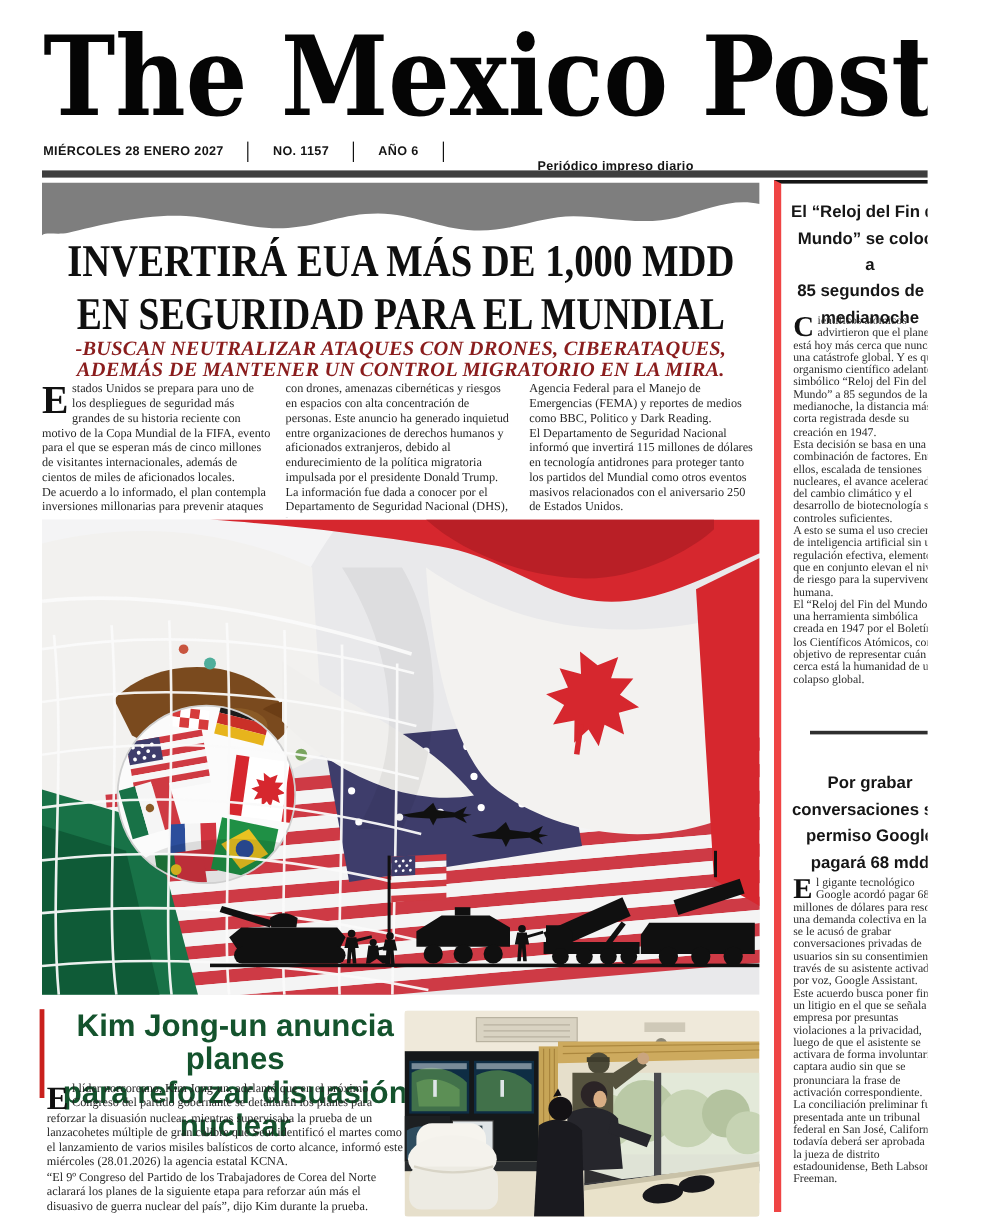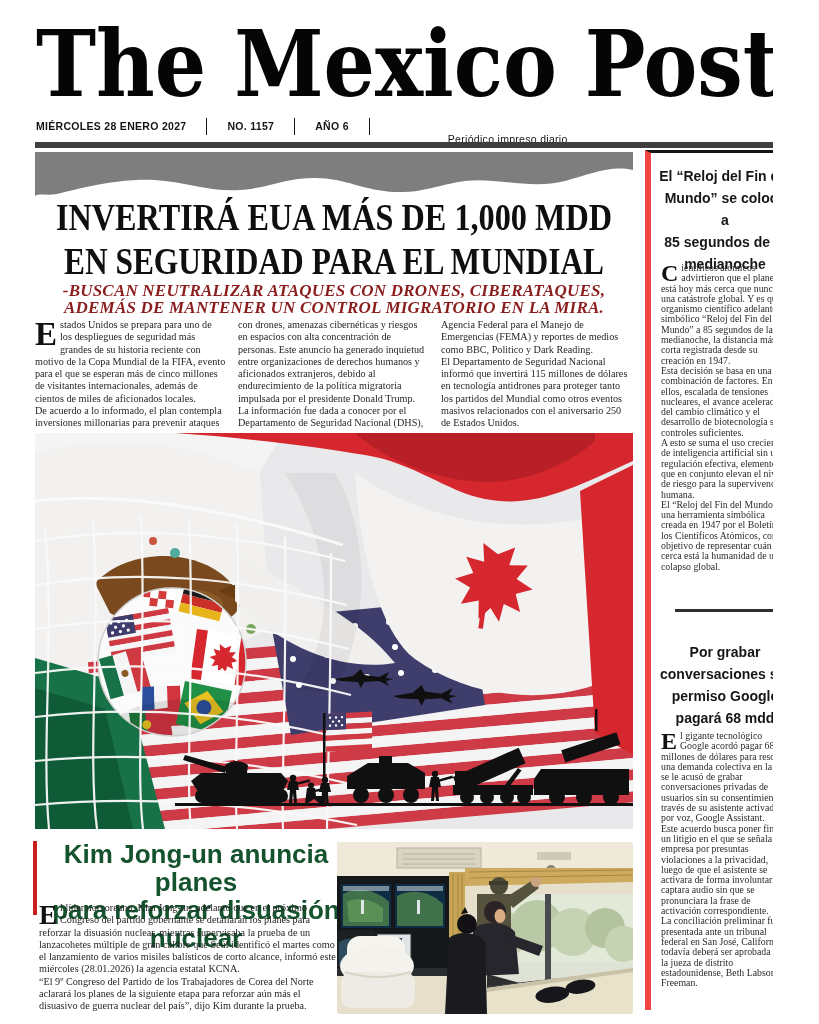--- a/index.html
+++ b/index.html
@@ -11,21 +11,21 @@
   
   .masthead-svg { position:absolute; left:30px; top:12px; }
   .masthead-svg text { font-family:"DejaVu Serif",serif; font-weight:700; fill:#050505; }
   .dateline {
     position:absolute; left:36px; top:116px; width:750px; height:20px;
     display:flex; align-items:center;
     font-family:"Liberation Sans","DejaVu Sans",sans-serif;
     font-size:10.5px; font-weight:700; letter-spacing:.3px; color:#141414;
   }
   .dl-sep { width:1px; height:17px; background:#111; margin:0 20px; }
-  .dl-tagline { margin-left:58px; font-weight:400;margin-top:25px; }
+  .dl-tagline { margin-left:58px; font-weight:700;margin-top:25px; }
   .masthead-rule { position:absolute; left:35px; top:142px; width:751px; height:6px; background:#3e3e3e; }
 
   
   .main { position:absolute; left:35px; top:152px; width:598px; height:678px; }
   .wave { position:absolute; left:0; top:0; }
   .headline-svg { position:absolute; left:0; top:44px; }
   .headline-svg text { font-family:"Liberation Serif",serif; font-weight:700; font-size:38px; fill:#0f0f0f; }
   .subhead {
     position:absolute; left:0; top:130px; width:598px; text-align:center;
     font-style:italic; font-weight:700; font-size:17px; line-height:17px;

